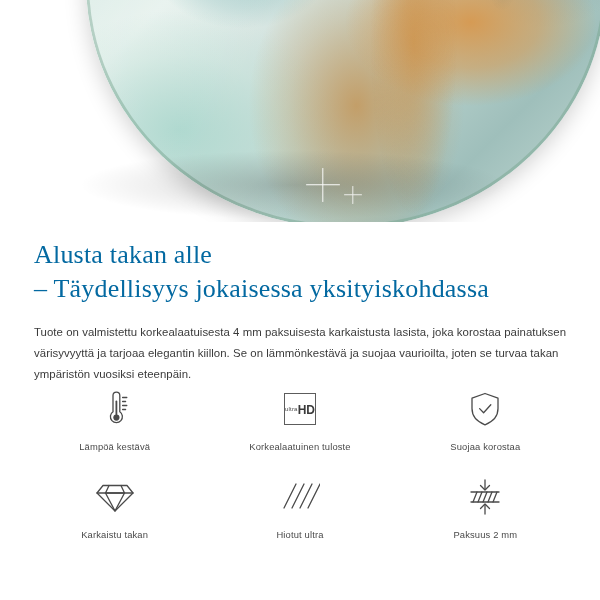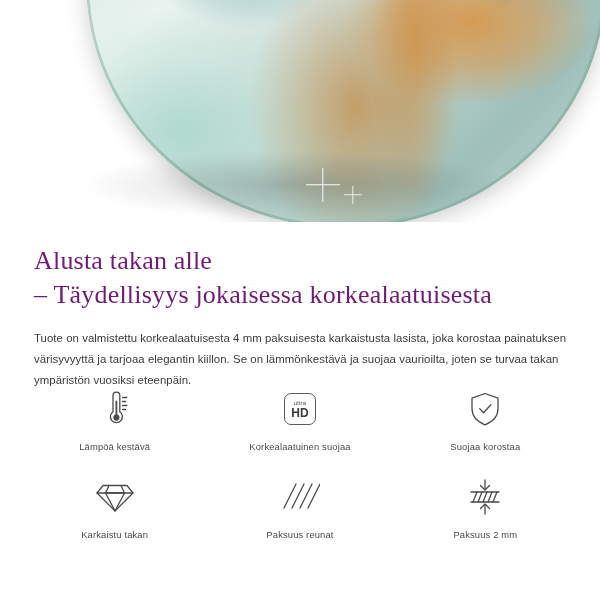--- a/index.html
+++ b/index.html
@@ -96,25 +96,25 @@
   .sparkle-b { left: 344px; top: 186px; width: 18px; height: 18px; opacity: 0.8; }
 
   
   .content {
     position: absolute;
     left: 0; top: 222px;
     width: 600px;
   }
 
   .headline {
-    margin: 22px 34px 0 34px;
+    margin: 16px 34px 0 34px;
     font-family: "Liberation Serif", serif;
     font-size: 26px;
     line-height: 34px;
-    color: #701a75;
+    color: #0369a1;
     font-weight: 400;
     letter-spacing: 0.2px;
   }
   .headline .line2 { display: block; }
 
   .body-copy {
     margin: 16px 34px 12px 34px;
     width: 534px;
     font-size: 11.4px;
     line-height: 21px;
@@ -153,23 +153,23 @@
     font-size: 9.4px;
     color: #4a4a4a;
     text-align: right;
     letter-spacing: 0.15px;
   }
 
   .ultrahd-badge {
     width: 32px;
     height: 32px;
     border: 1.4px solid #5c5c5c;
-    border-radius: 7px;
+    border-radius: 0;
     display: flex;
-    flex-direction: column;
+    flex-direction: row;
     align-items: center;
     justify-content: center;
     line-height: 1;
   }
   .ultrahd-badge .small {
     font-size: 6px;
     color: #4a4a4a;
     letter-spacing: 0.2px;
   }
   .ultrahd-badge .big {
@@ -194,21 +194,21 @@
     </div>
     <div class="sparkle sparkle-b">
       <i class="h"></i>
         <i class="v"></i>
     </div>
   </div>
 
   <div class="content">
     <h1 class="headline">
       <span>Alusta takan alle</span>
-      <span class="line2">– Täydellisyys jokaisessa korkealaatuisesta</span>
+      <span class="line2">– Täydellisyys jokaisessa yksityiskohdassa</span>
     </h1>
     <p class="body-copy">Tuote on valmistettu korkealaatuisesta 4 mm paksuisesta karkaistusta lasista, joka korostaa painatuksen värisyvyyttä ja tarjoaa elegantin kiillon. Se on lämmönkestävä ja suojaa vaurioilta, joten se turvaa takan ympäristön vuosiksi eteenpäin.</p>
   </div>
 
   <div class="features">
 
     <div class="feature">
       <div class="feature-icon">
         <svg width="34" height="40" viewBox="0 0 34 40" fill="none" stroke="#4a4a4a" stroke-width="1.3" stroke-linecap="round">
           <path d="M15 6.5a3.4 3.4 0 0 1 6.8 0v16.2a6 6 0 1 1-6.8 0z"></path>
@@ -220,21 +220,21 @@
       <div class="feature-label">Lämpöä kestävä</div>
     </div>
 
     <div class="feature">
       <div class="feature-icon">
         <div class="ultrahd-badge">
           <span class="small">ultra</span>
           <span class="big">HD</span>
         </div>
       </div>
-      <div class="feature-label">Korkealaatuinen suojaa</div>
+      <div class="feature-label">Korkealaatuinen tuloste</div>
     </div>
 
     <div class="feature">
       <div class="feature-icon">
         <svg width="36" height="40" viewBox="0 0 36 40" fill="none" stroke="#4a4a4a" stroke-width="1.3" stroke-linejoin="round" stroke-linecap="round">
           <path d="M18 4.5 31 9.2v10.4c0 8-5.6 13.4-13 16.2-7.4-2.8-13-8.2-13-16.2V9.2z"></path>
           <path d="m12.6 19.6 4 4.2 7.2-8"></path>
         </svg>
       </div>
       <div class="feature-label">Suojaa korostaa</div>
@@ -254,21 +254,21 @@
 
     <div class="feature">
       <div class="feature-icon">
         <svg width="40" height="34" viewBox="0 0 40 34" fill="none" stroke="#4a4a4a" stroke-width="1.3" stroke-linecap="round">
           <path d="M4 28 16 4"></path>
           <path d="M12 28 24 4"></path>
           <path d="M20 28 32 4"></path>
           <path d="M28 28 40 4"></path>
         </svg>
       </div>
-      <div class="feature-label">Paksuus reunat</div>
+      <div class="feature-label">Hiotut ultra</div>
     </div>
 
     <div class="feature">
       <div class="feature-icon">
         <svg width="40" height="40" viewBox="0 0 40 40" fill="none" stroke="#4a4a4a" stroke-width="1.3" stroke-linecap="round" stroke-linejoin="round">
           <path d="M20 3v9"></path>
           <path d="m15.5 8.5 4.5 4.5 4.5-4.5"></path>
           <path d="M6 15h28"></path>
           <path d="M6 25h28"></path>
           <path d="M8 25 12 15M13 25 17 15M18 25 22 15M23 25 27 15M28 25 32 15"></path>

